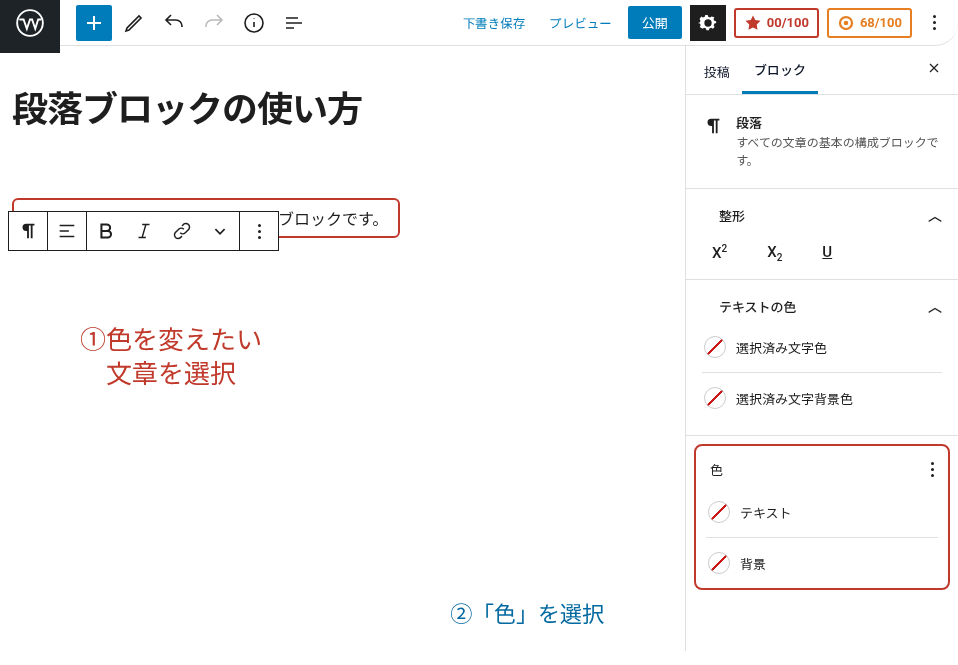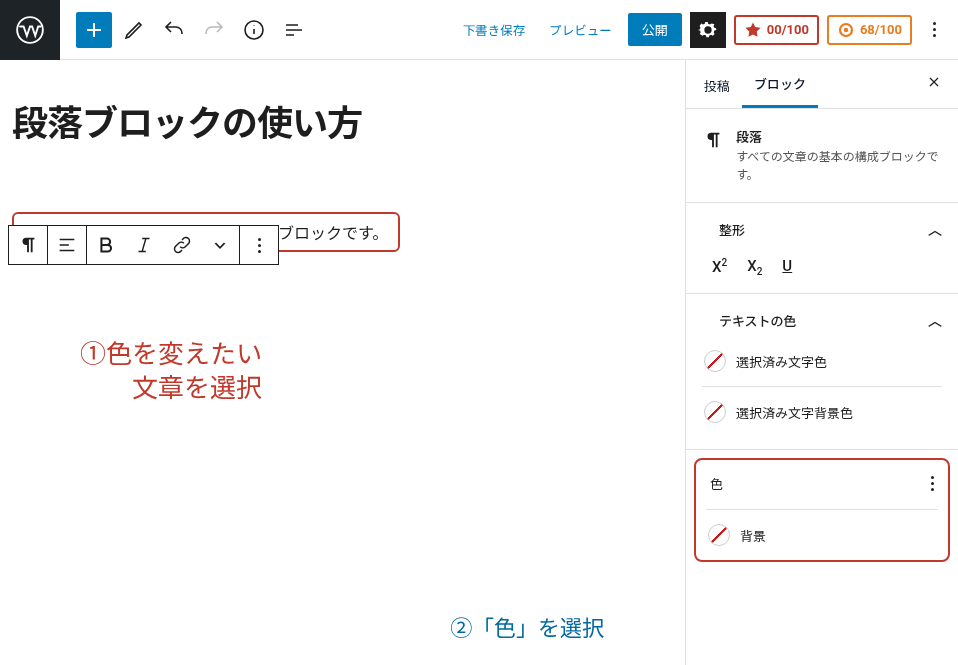--- a/index.html
+++ b/index.html
@@ -5,26 +5,27 @@
   * { box-sizing: border-box; margin: 0; padding: 0; }
   body {
     font-family: -apple-system, BlinkMacSystemFont, "Segoe UI", Roboto, "Hiragino Sans", "Noto Sans JP", sans-serif;
     font-size: 13px;
     color: #1e1e1e;
     overflow: hidden;
     width: 958px;
     height: 665px;
   }
   .topbar {
-    height: 60px;
+    height: 46px;
     display: flex;
     align-items: center;
     border-bottom: 1px solid #e0e0e0;
     background: #fff;
     position: relative;
+    border-radius: 29px;
   }
   .wp-logo {
     width: 60px;
     height: 60px;
     background: #1d2327;
     display: flex;
     align-items: center;
     justify-content: center;
     color: #fff;
     flex-shrink: 0;
@@ -153,21 +154,21 @@
     font-size: 16px;
     display: inline-block;
   }
   .annot1 {
     color: #c0392b;
     font-size: 26px;
     position: absolute;
     top: 278px;
     left: 80px;
     line-height: 1.3;
-    text-align: right;
+    text-align: center;
   }
   .annot2 {
     color: #0369a1;
     font-size: 22px;
     position: absolute;
     top: 550px;
     left: 450px;
   }
   
   .sidebar {
@@ -209,21 +210,21 @@
   .sb-blockinfo .bdesc { font-size:12px; color:#555; line-height:1.5;}
   .sb-panel {
     border-bottom: 1px solid #e0e0e0;
     padding: 16px;
   }
   .sb-panel-hd {
     display:flex; align-items:center; justify-content:space-between;
     font-size:13px; font-weight:500; cursor:pointer;margin-left:17px;
   }
   .sb-panel-body { padding-top: 18px; }
-  .fmt-row { display:flex; gap:20px; padding-left:10px;text-align:center; }
+  .fmt-row { display:flex; gap:40px; padding-left:10px;text-align:center; }
   .fmt-btn { font-size:15px; cursor:pointer; font-weight:500;}
   .fmt-btn sub,.fmt-btn sup{font-size:10px;}
   .opt-row {
     display:flex; align-items:center; gap:10px;
     padding: 10px 2px;
     cursor:pointer;
     font-size:13px;
   }
   .opt-swatch {
     width:22px;height:22px;border-radius:50%;
@@ -439,20 +440,24 @@
 
     <div class="color-panel">
       <div class="color-hd">
         <span class="ttl">色</span>
         <span class="dotsv">
             <span></span>
             <span></span>
             <span></span>
           </span>
       </div>
+      <div class="opt-row">
+        <div class="opt-swatch"></div>
+        <span>テキスト</span>
+      </div>
       <div class="sep-line"></div>
       <div class="opt-row">
         <div class="opt-swatch"></div>
         <span>背景</span>
       </div>
     </div>
 
   </div>
 </div>
 

